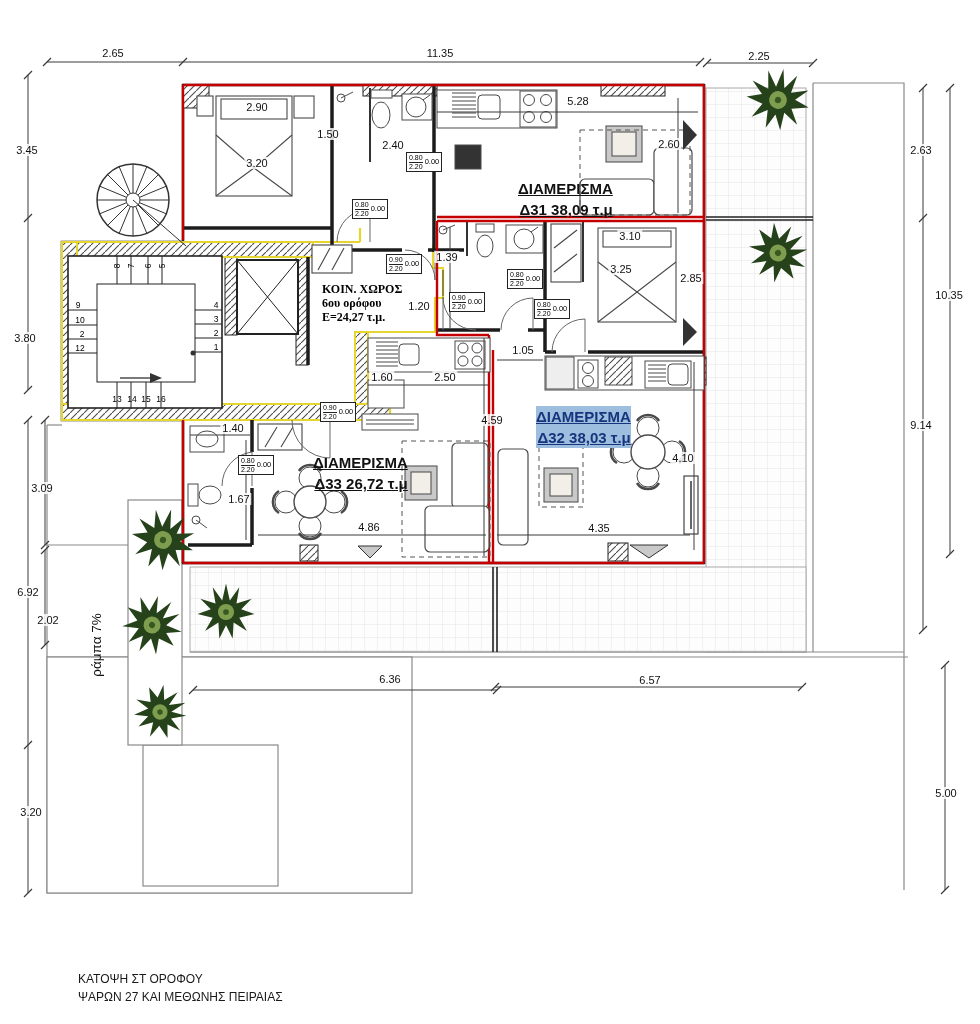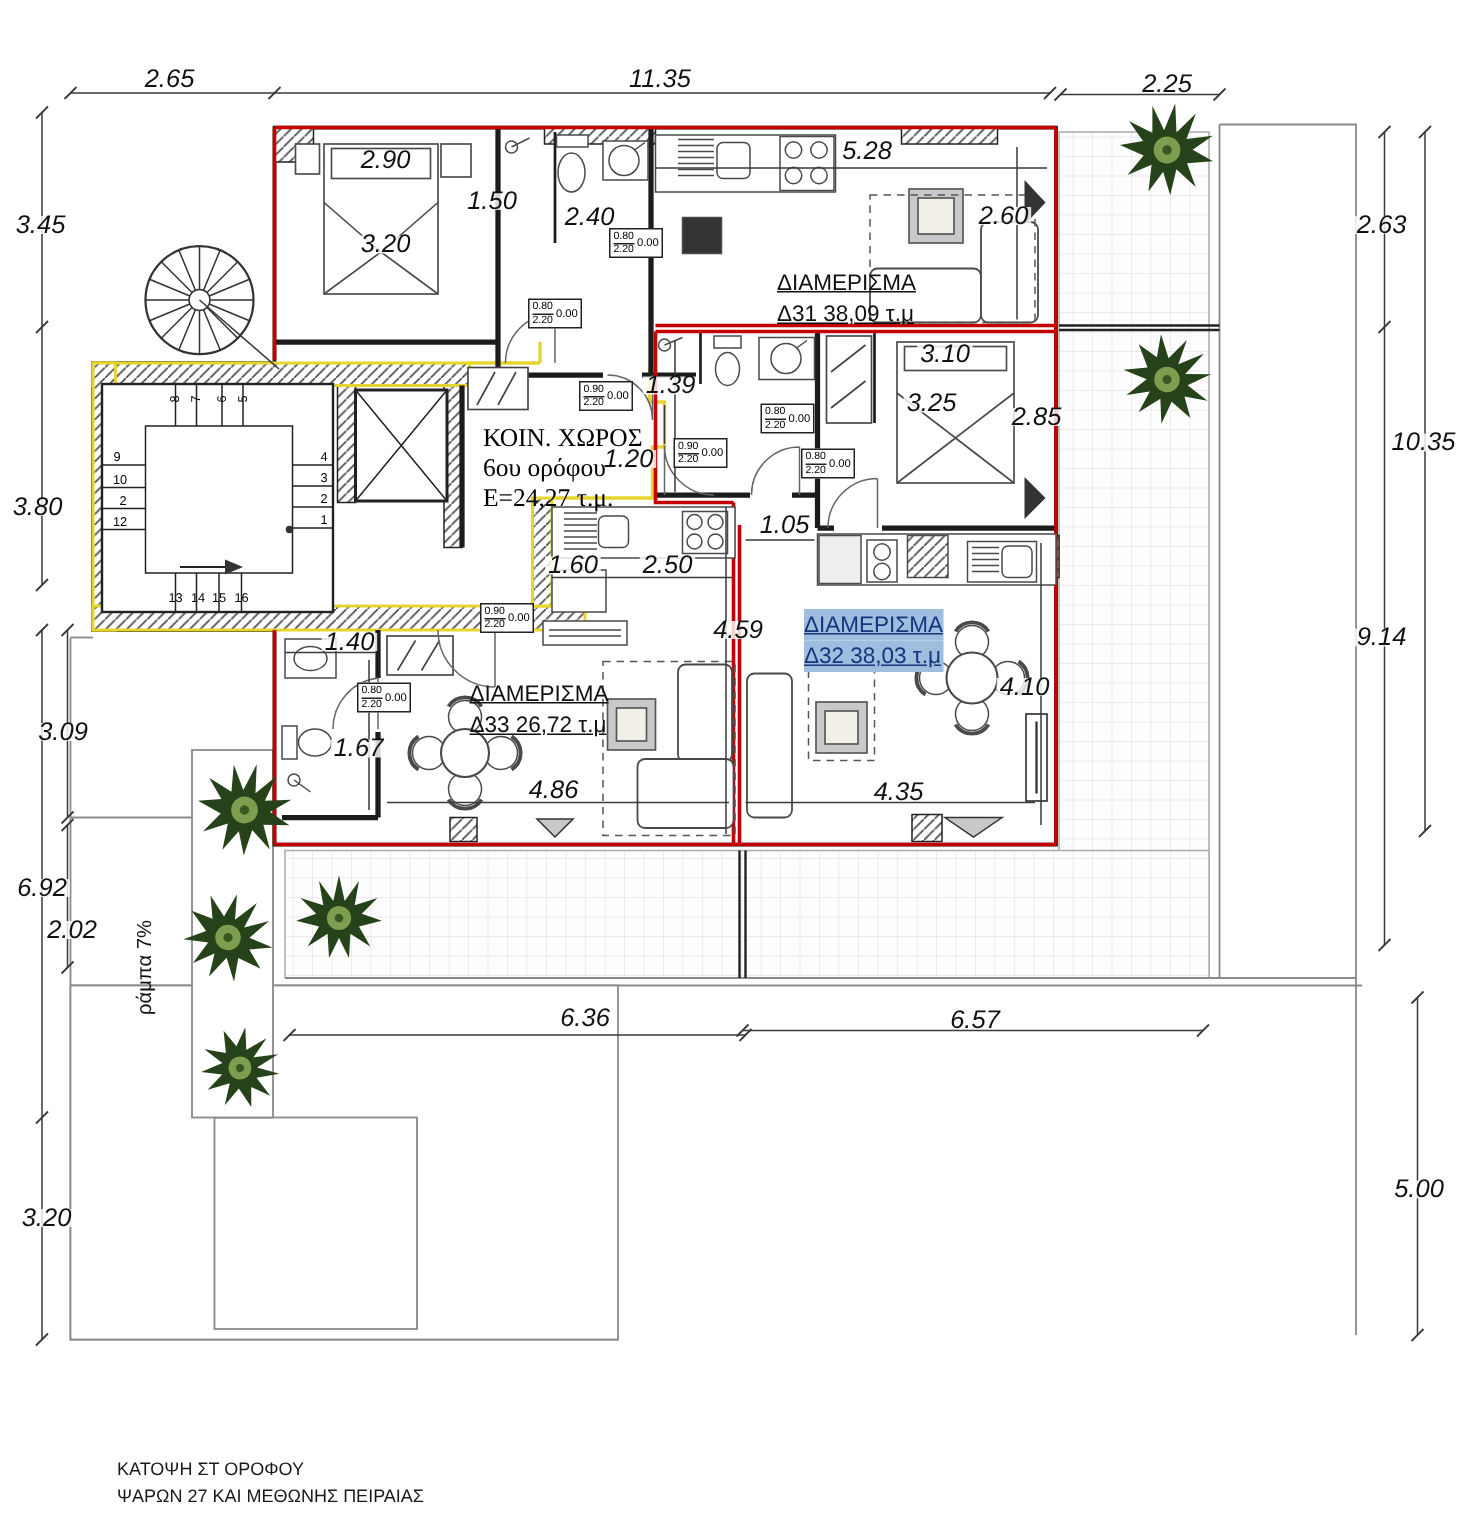--- a/index.html
+++ b/index.html
@@ -1,24 +1,24 @@
 <!DOCTYPE html>
 <html><head>
 <meta charset="utf-8">
 <style>
   html,body{margin:0;padding:0;background:#fff;}
   .canvas{position:relative;width:980px;height:1024px;background:#fff;overflow:hidden;
           font-family:"Liberation Sans",sans-serif;}
   .canvas svg{position:absolute;left:0;top:0;}
-  .dim{position:absolute;transform:translate(-50%,-50%);font-size:17px;color:#111;
-       background:rgba(255,255,255,.82);padding:0 2px;white-space:nowrap;line-height:12px;font-style:italic;}
-  .apt{position:absolute;font-size:15px;font-weight:400;color:#111;line-height:1.4;white-space:nowrap;}
+  .dim{position:absolute;transform:translate(-50%,-50%);font-size:11px;color:#111;
+       background:rgba(255,255,255,.82);padding:0 2px;white-space:nowrap;line-height:12px;}
+  .apt{position:absolute;font-size:15px;font-weight:700;color:#111;line-height:1.4;white-space:nowrap;text-align:right;}
   .apt .ln{text-decoration:underline;}
   .apt.hl .ln{background:#9dbede;color:#16357d;}
-  .koin{position:absolute;font-family:"Liberation Serif",serif;font-weight:normal;font-size:17px;
+  .koin{position:absolute;font-family:"Liberation Serif",serif;font-weight:bold;font-size:12px;
         color:#000;line-height:1.18;white-space:nowrap;}
   .stair-num{position:absolute;transform:translate(-50%,-50%);font-size:8.5px;color:#000;line-height:9px;}
   .stair-num.rot{transform:translate(-50%,-50%) rotate(-90deg);}
   .dspec{position:absolute;display:flex;align-items:center;gap:2px;border:1px solid #222;
          background:#fff;padding:1px 2px;z-index:3;}
   .dspec .frac{display:flex;flex-direction:column;}
   .dspec .num{font-size:7px;line-height:7.5px;text-align:center;display:block;}
   .dspec .top{border-bottom:1px solid #222;}
   .dspec .lvl{font-size:7.5px;line-height:8px;}
   .title{position:absolute;left:78px;top:970px;font-size:12px;color:#1a1a1a;line-height:1.5;}
@@ -312,21 +312,21 @@
     <path d="M497,360 H543 M368,385 H488"></path>
     <path d="M484,338 V556 M694,362 V550"></path>
     <path d="M258,535 H486 M497,535 H690"></path>
     <path d="M190,435 H250 M246,440 V540"></path>
     <path stroke-width="1.2" d="M43,66 L51,58 M179,66 L187,58 M696,66 L704,58 M703,67 L711,59 M809,67 L817,59 M24,79 L32,71 M24,222 L32,214 M24,394 L32,386 M24,424 L32,416 M24,749 L32,741 M24,897 L32,889 M41,424 L49,416 M41,549 L49,541 M41,554 L49,546 M41,649 L49,641 M919,92 L927,84 M919,222 L927,214 M919,634 L927,626 M946,92 L954,84 M946,558 L954,550 M941,669 L949,661 M941,894 L949,886 M189,694 L197,686 M493,694 L501,686 M491,691 L499,683 M798,691 L806,683"></path>
   </g>
 </svg>
 
 <span class="dim" style="left:113px;top:53px">2.65</span>
 <span class="dim" style="left:440px;top:53px">11.35</span>
-<span class="dim" style="left:778px;top:56px">2.25</span>
+<span class="dim" style="left:759px;top:56px">2.25</span>
 <span class="dim" style="left:921px;top:150px">2.63</span>
 <span class="dim" style="left:949px;top:295px">10.35</span>
 <span class="dim" style="left:921px;top:425px">9.14</span>
 <span class="dim" style="left:946px;top:793px">5.00</span>
 <span class="dim" style="left:27px;top:150px">3.45</span>
 <span class="dim" style="left:25px;top:338px">3.80</span>
 <span class="dim" style="left:42px;top:488px">3.09</span>
 <span class="dim" style="left:28px;top:592px">6.92</span>
 <span class="dim" style="left:48px;top:620px">2.02</span>
 <span class="dim" style="left:31px;top:812px">3.20</span>

